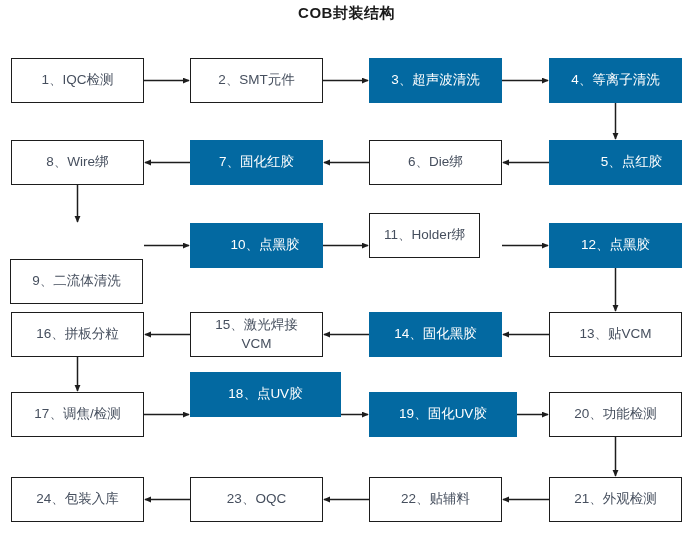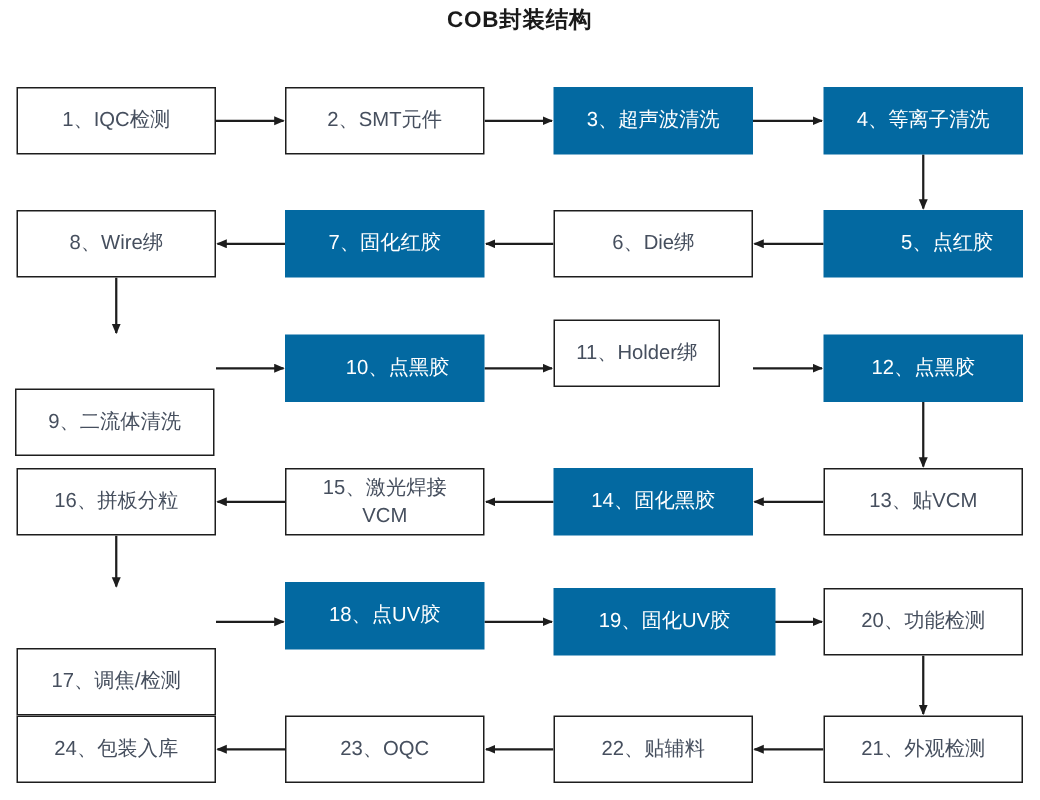--- a/index.html
+++ b/index.html
@@ -112,22 +112,22 @@
       <div class="node plain" style="left: 11px; top: 140px; width: 133px; height: 45px;">8、Wire绑</div>
       <div class="node plain" style="left: 10px; top: 223px; width: 133px; height: 45px; margin-top: 36px;">9、二流体清洗</div>
       <div class="node fill" style="left: 190px; top: 223px; width: 133px; height: 45px; padding-left: 21px;">10、点黑胶</div>
       <div class="node plain" style="left: 369px; top: 213px; width: 111px; height: 45px;">11、Holder绑</div>
       <div class="node fill" style="left: 549px; top: 223px; width: 133px; height: 45px;">12、点黑胶</div>
       <div class="node plain" style="left: 549px; top: 312px; width: 133px; height: 45px;">13、贴VCM</div>
       <div class="node fill" style="left: 369px; top: 312px; width: 133px; height: 45px;">14、固化黑胶</div>
       <div class="node plain" style="left: 190px; top: 312px; width: 133px; height: 45px;">15、激光焊接
 VCM</div>
       <div class="node plain" style="left: 11px; top: 312px; width: 133px; height: 45px;">16、拼板分粒</div>
-      <div class="node plain" style="left: 11px; top: 392px; width: 133px; height: 45px; margin-top: 40px;">17、调焦/检测</div>
-      <div class="node fill" style="left: 190px; top: 388px; width: 133px; height: 45px;">18、点UV胶</div>
+      <div class="node plain" style="left: 11px; top: 392px; width: 133px; height: 45px;">17、调焦/检测</div>
+      <div class="node fill" style="left: 190px; top: 372px; width: 151px; height: 45px;">18、点UV胶</div>
       <div class="node fill" style="left: 369px; top: 392px; width: 148px; height: 45px;">19、固化UV胶</div>
       <div class="node plain" style="left: 549px; top: 392px; width: 133px; height: 45px;">20、功能检测</div>
       <div class="node plain" style="left: 549px; top: 477px; width: 133px; height: 45px;">21、外观检测</div>
       <div class="node plain" style="left: 369px; top: 477px; width: 133px; height: 45px;">22、贴辅料</div>
       <div class="node plain" style="left: 190px; top: 477px; width: 133px; height: 45px;">23、OQC</div>
       <div class="node plain" style="left: 11px; top: 477px; width: 133px; height: 45px;">24、包装入库</div>
     </div>
 
 </div>
 

